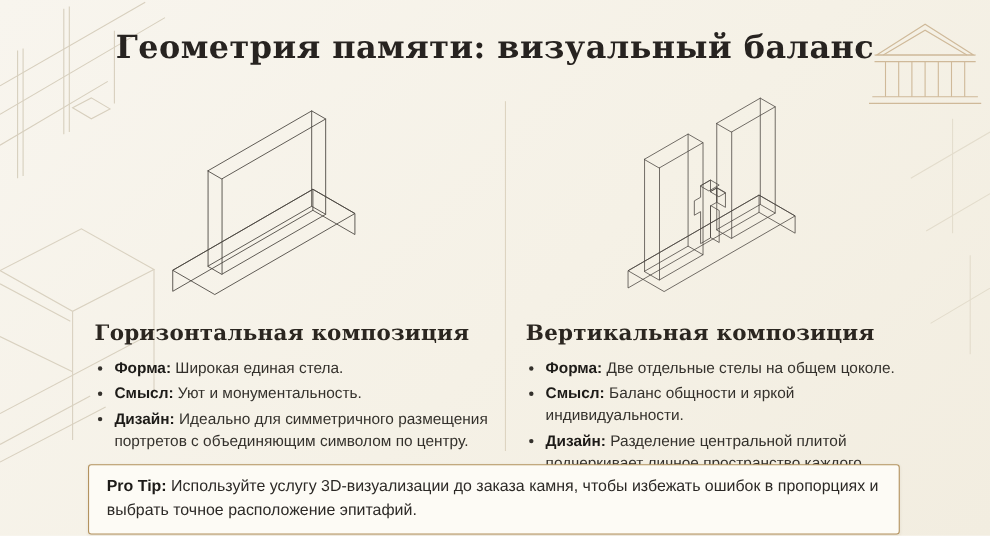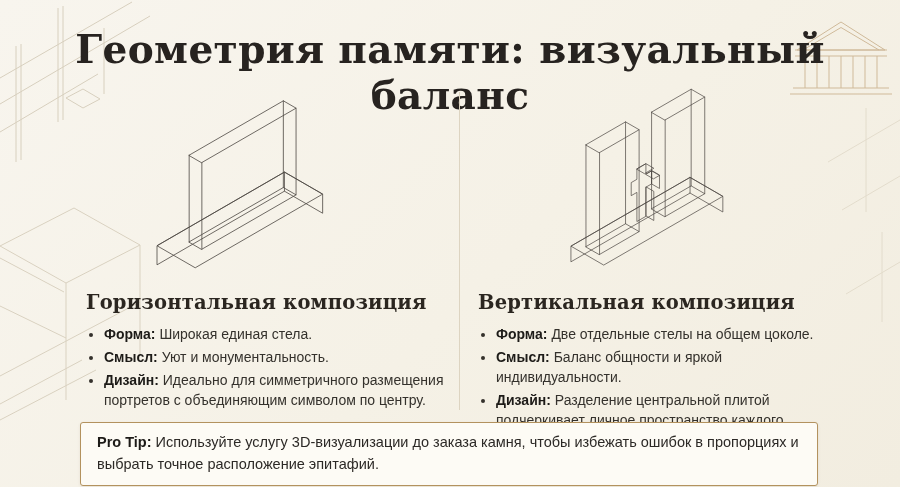--- a/index.html
+++ b/index.html
@@ -9,21 +9,21 @@
     background: #f6f2e9;
     background-image: linear-gradient(135deg, #f8f5ee 0%, #f5f1e6 55%, #f2ede0 100%);
     font-family: "Liberation Sans", sans-serif;
     color: #33302b;
   }
   .bg-sketch { position: absolute; left: 0; top: 0; pointer-events: none; }
   .title {
     position: absolute; top: 26px; left: 0; width: 100%;
     margin: 0; text-align: center;
     font-family: "DejaVu Serif", "Liberation Serif", serif;
-    font-weight: 700; font-size: 39px; letter-spacing: 0.4px;
+    font-weight: 700; font-size: 29px; letter-spacing: 0.4px;
     color: #272320;
   }
   .mono-left  { position: absolute; left: 150px; top: 92px;  width: 180px; }
   .mono-right { position: absolute; left: 568px; top: 84px;  width: 160px; }
   .mono-art path, .mono-art line { fill: none; stroke: #4d4843; stroke-width: 1.1; stroke-linejoin: round; stroke-linecap: round; }
   .divider { position: absolute; left: 459px; top: 92px; width: 1px; height: 318px; background: #ddd4c1; }
   .col { position: absolute; top: 291px; width: 362px; }
   .col-left  { left: 86px; }
   .col-right { left: 478px; }
   .col h2 {

